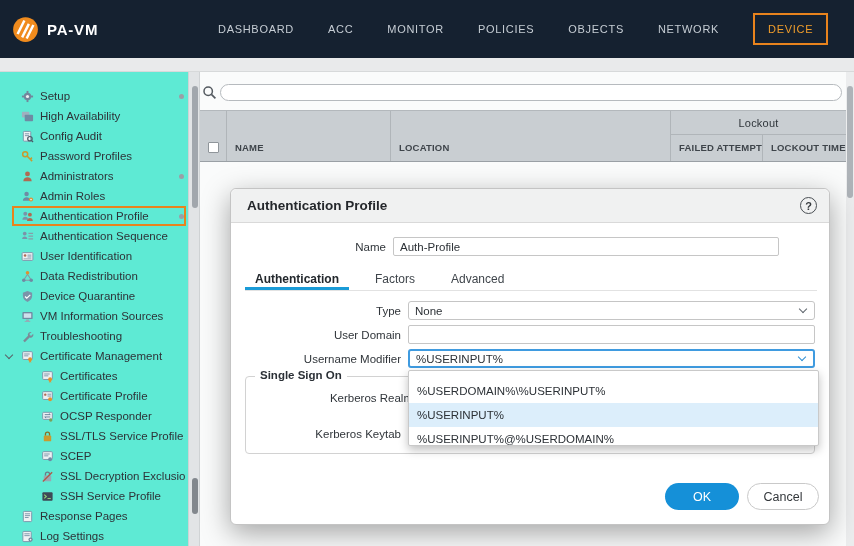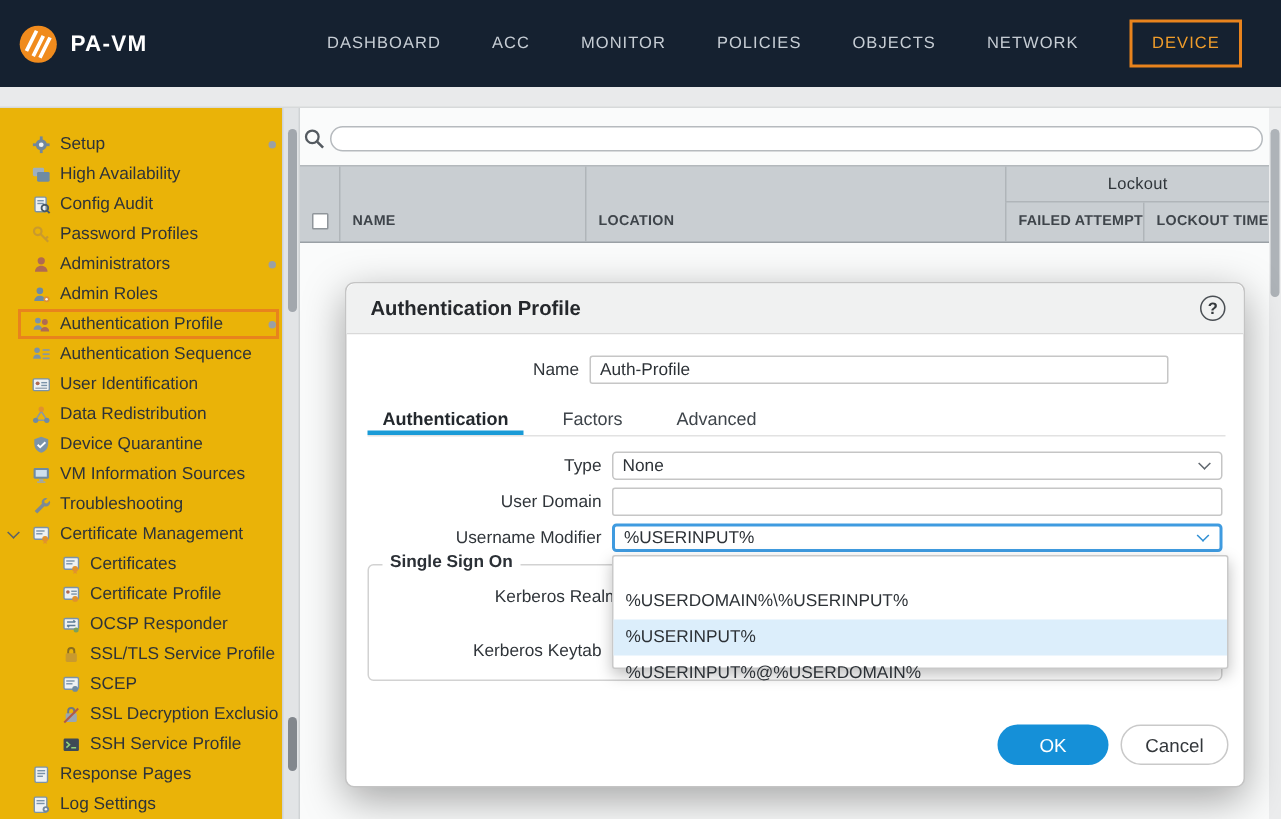--- a/index.html
+++ b/index.html
@@ -16,21 +16,21 @@
   .menu { position:absolute; left:218px; top:0; height:58px; display:flex; align-items:center; gap:34px; }
   .mi { color:#c6cdd4; font-size:11px; letter-spacing:.7px; cursor:pointer; white-space:nowrap; }
   .mi.active { color:var(--nav_active_text,#f09d2b); border:2px solid var(--accent_orange,#e8831d);
                padding:8px 13px; }
 
   
   .subbar { position:absolute; left:0; top:58px; width:854px; height:14px; background:#e9eaeb;
             border-bottom:1px solid #d7d9da; }
 
   
-  .sidebar { position:absolute; left:0; top:72px; width:196px; height:474px; background:#eab308;
+  .sidebar { position:absolute; left:0; top:72px; width:196px; height:474px; background:#5eead4;
              padding-top:14px; overflow:hidden; }
   .si { position:relative; display:flex; align-items:center; gap:6px; height:20px;
         margin:0 10px 0 12px; padding-left:8px; cursor:pointer; }
   .si .lbl { font-size:11.5px; color:#2e3338; white-space:nowrap; overflow:hidden; flex:1; }
   .si.child { padding-left:28px; }
   .si.selected { box-shadow: inset 0 0 0 2px var(--accent_orange,#e8831d); }
   .si .dot { width:5px; height:5px; border-radius:50%; background:#9aa0a6; flex:none; margin-right:2px; }
   .ico { width:14px; height:14px; flex:none; display:flex; align-items:center; justify-content:center; }
   .ico svg { width:13px; height:13px; display:block; }
   .chev { position:absolute; left:-6px; top:6px; width:6px; height:6px;
@@ -91,21 +91,21 @@
 
   .tabs { position:absolute; left:14px; top:80px; width:572px; height:22px; border-bottom:1px solid #e2e2e2; display:flex; gap:16px; }
   .tab { padding:0 10px; font-size:12px; color:#3f454b; line-height:20px; cursor:pointer; }
   .tab.active { color:#23282d; font-weight:bold; border-bottom:3px solid var(--accent_blue,#1a9bd7); }
 
   .sso { position:absolute; left:14px; top:187px; width:570px; height:78px; border:1px solid #d2d2d2; border-radius:4px; }
   .sso-legend { position:absolute; left:24px; top:180px; background:#fff; padding:0 5px; font-size:11.5px;
                 font-weight:bold; color:#2b3036; z-index:5; }
 
   .ddpanel { position:absolute; left:177px; top:181px; width:411px; height:76px; background:#fff;
-             border:1px solid #c9c9c9; border-radius:2px; box-shadow:0 4px 10px rgba(0,0,0,.25); z-index:30; padding-top:18px; }
+             border:1px solid #c9c9c9; border-radius:2px; box-shadow:0 4px 10px rgba(0,0,0,.25); z-index:30; padding-top:8px; }
   .ddopt { height:24px; line-height:24px; padding-left:8px; font-size:11.5px; color:#2c3136; cursor:pointer; white-space:nowrap; }
   .ddopt.selected { background:var(--option_selected_bg,#dceefb); }
 
   .btn { position:absolute; top:294px; height:27px; border-radius:14px; font-size:12.5px; display:flex;
          align-items:center; justify-content:center; cursor:pointer; font-family:"Liberation Sans",sans-serif; }
   .btn.ok { left:434px; width:74px; background:var(--ok_blue,#1590d8); color:#fff; border:none; }
   .btn.cancel { left:516px; width:72px; background:#fff; color:#33373b; border:1px solid #c9c9c9; }
 </style>
 </head>
 <body>

